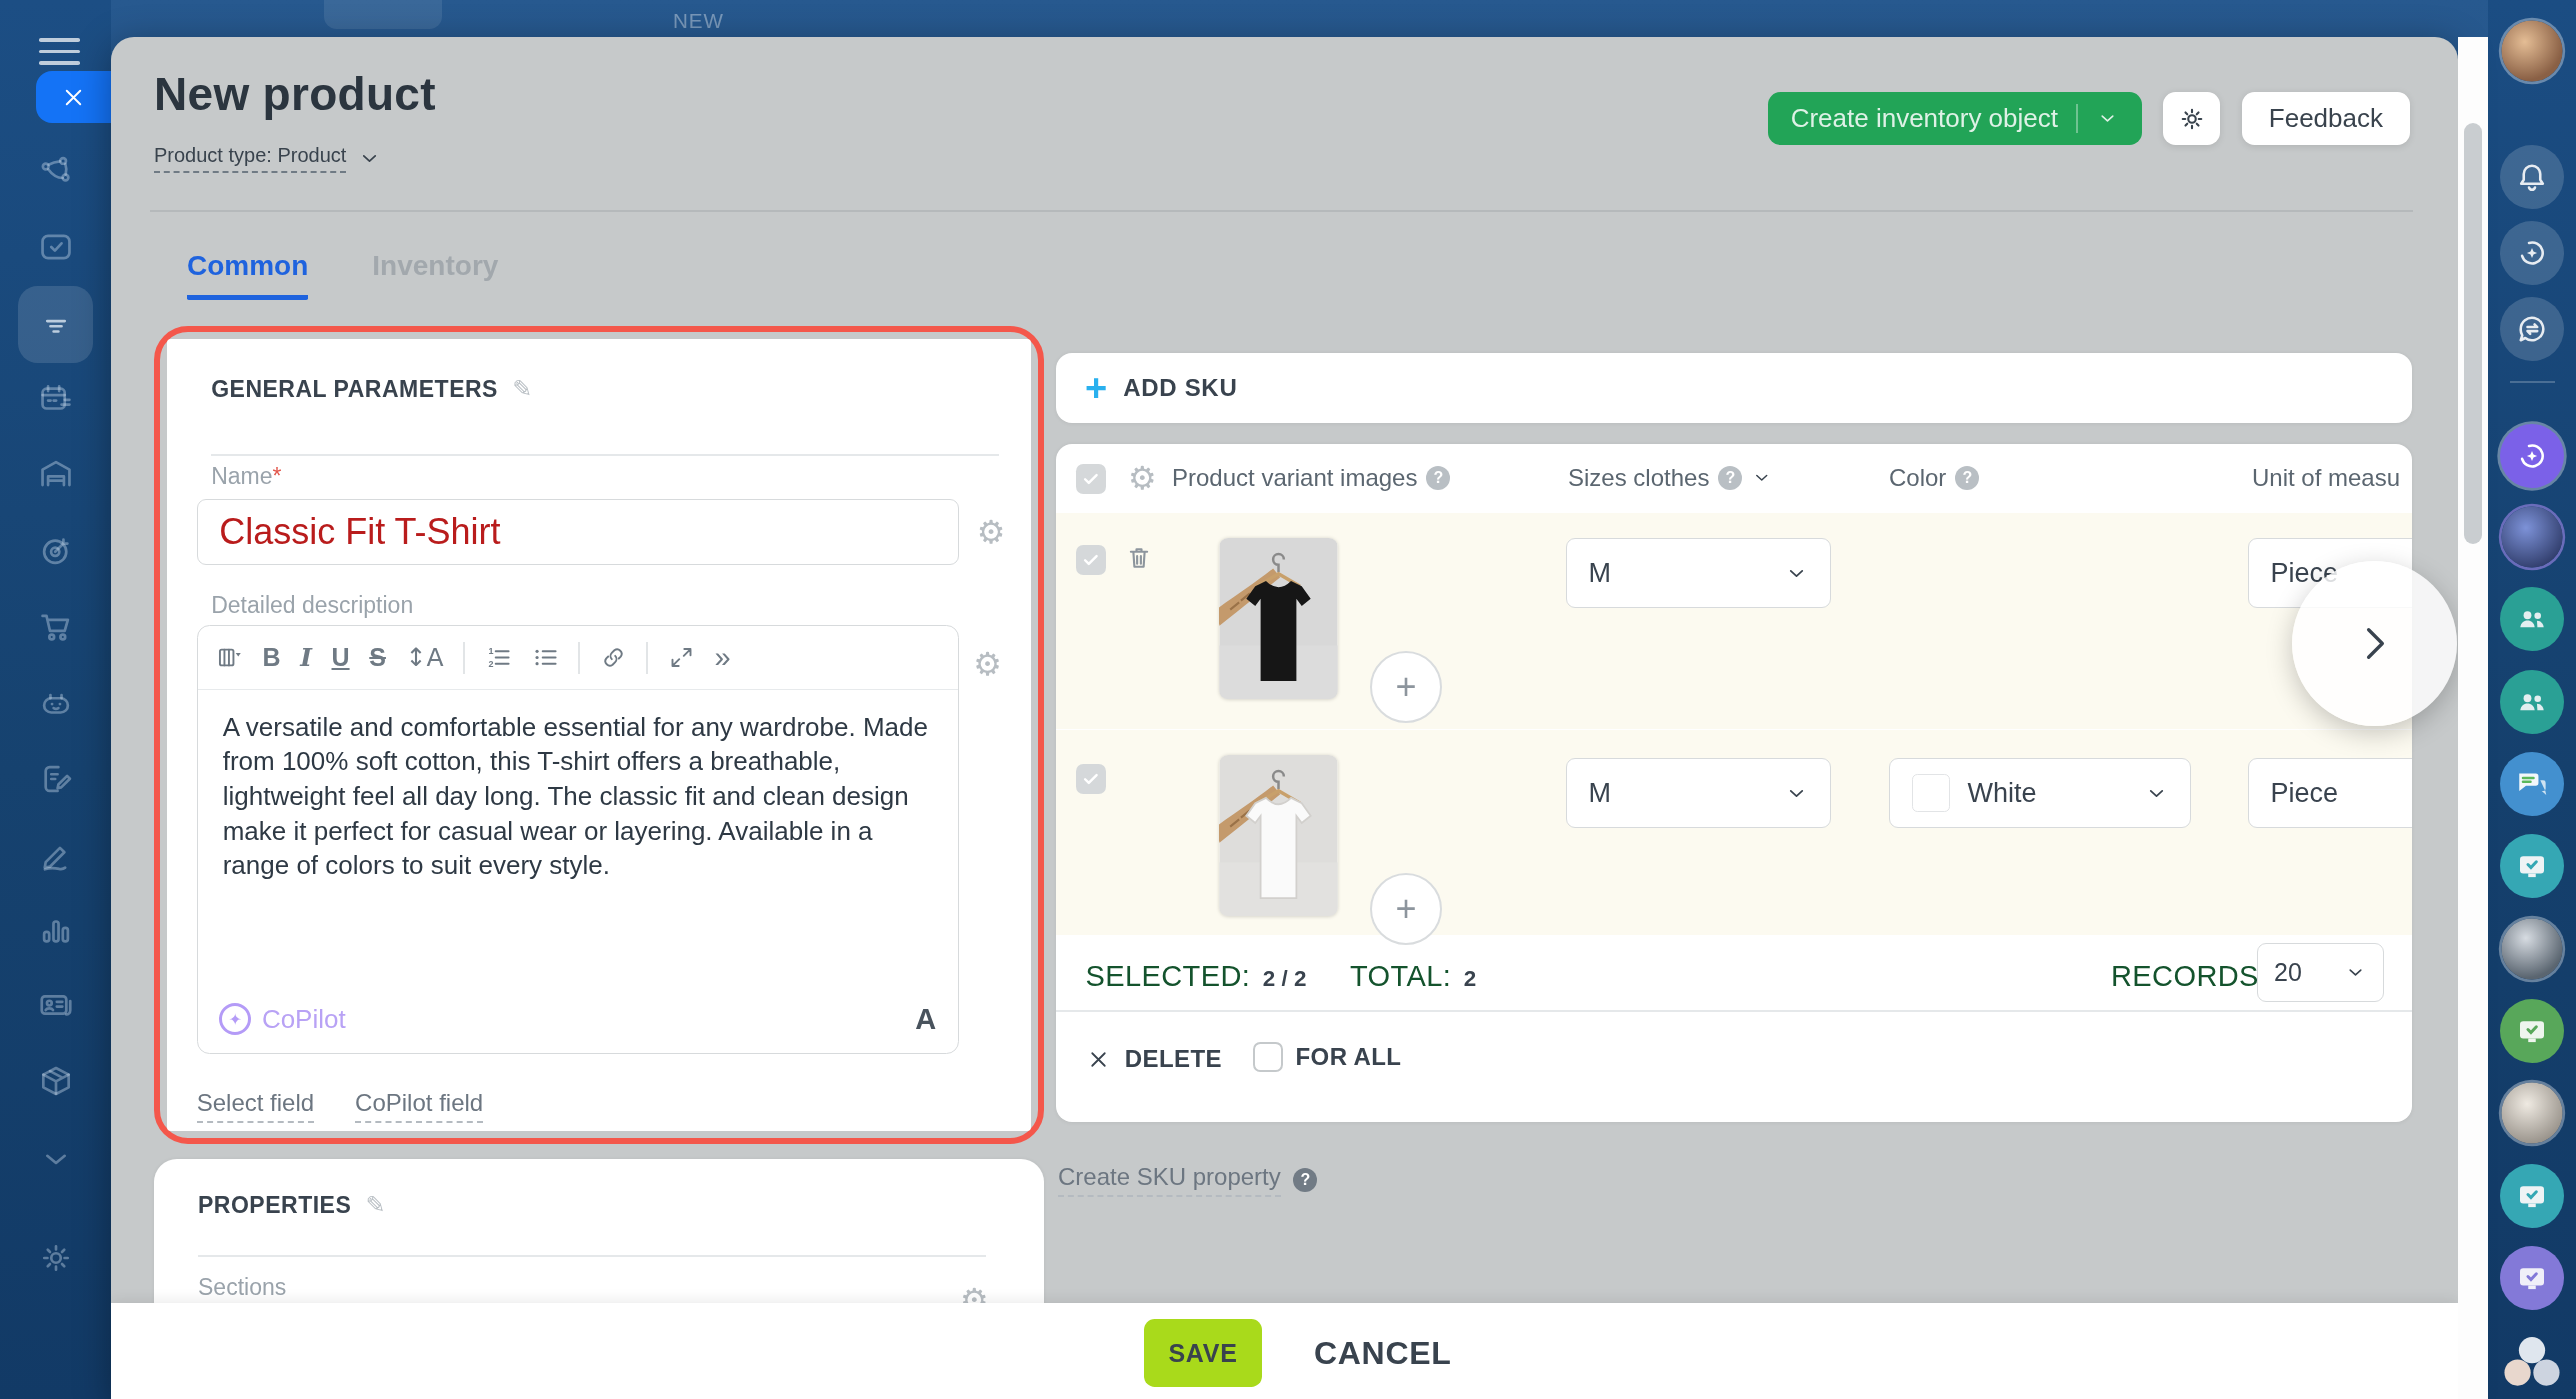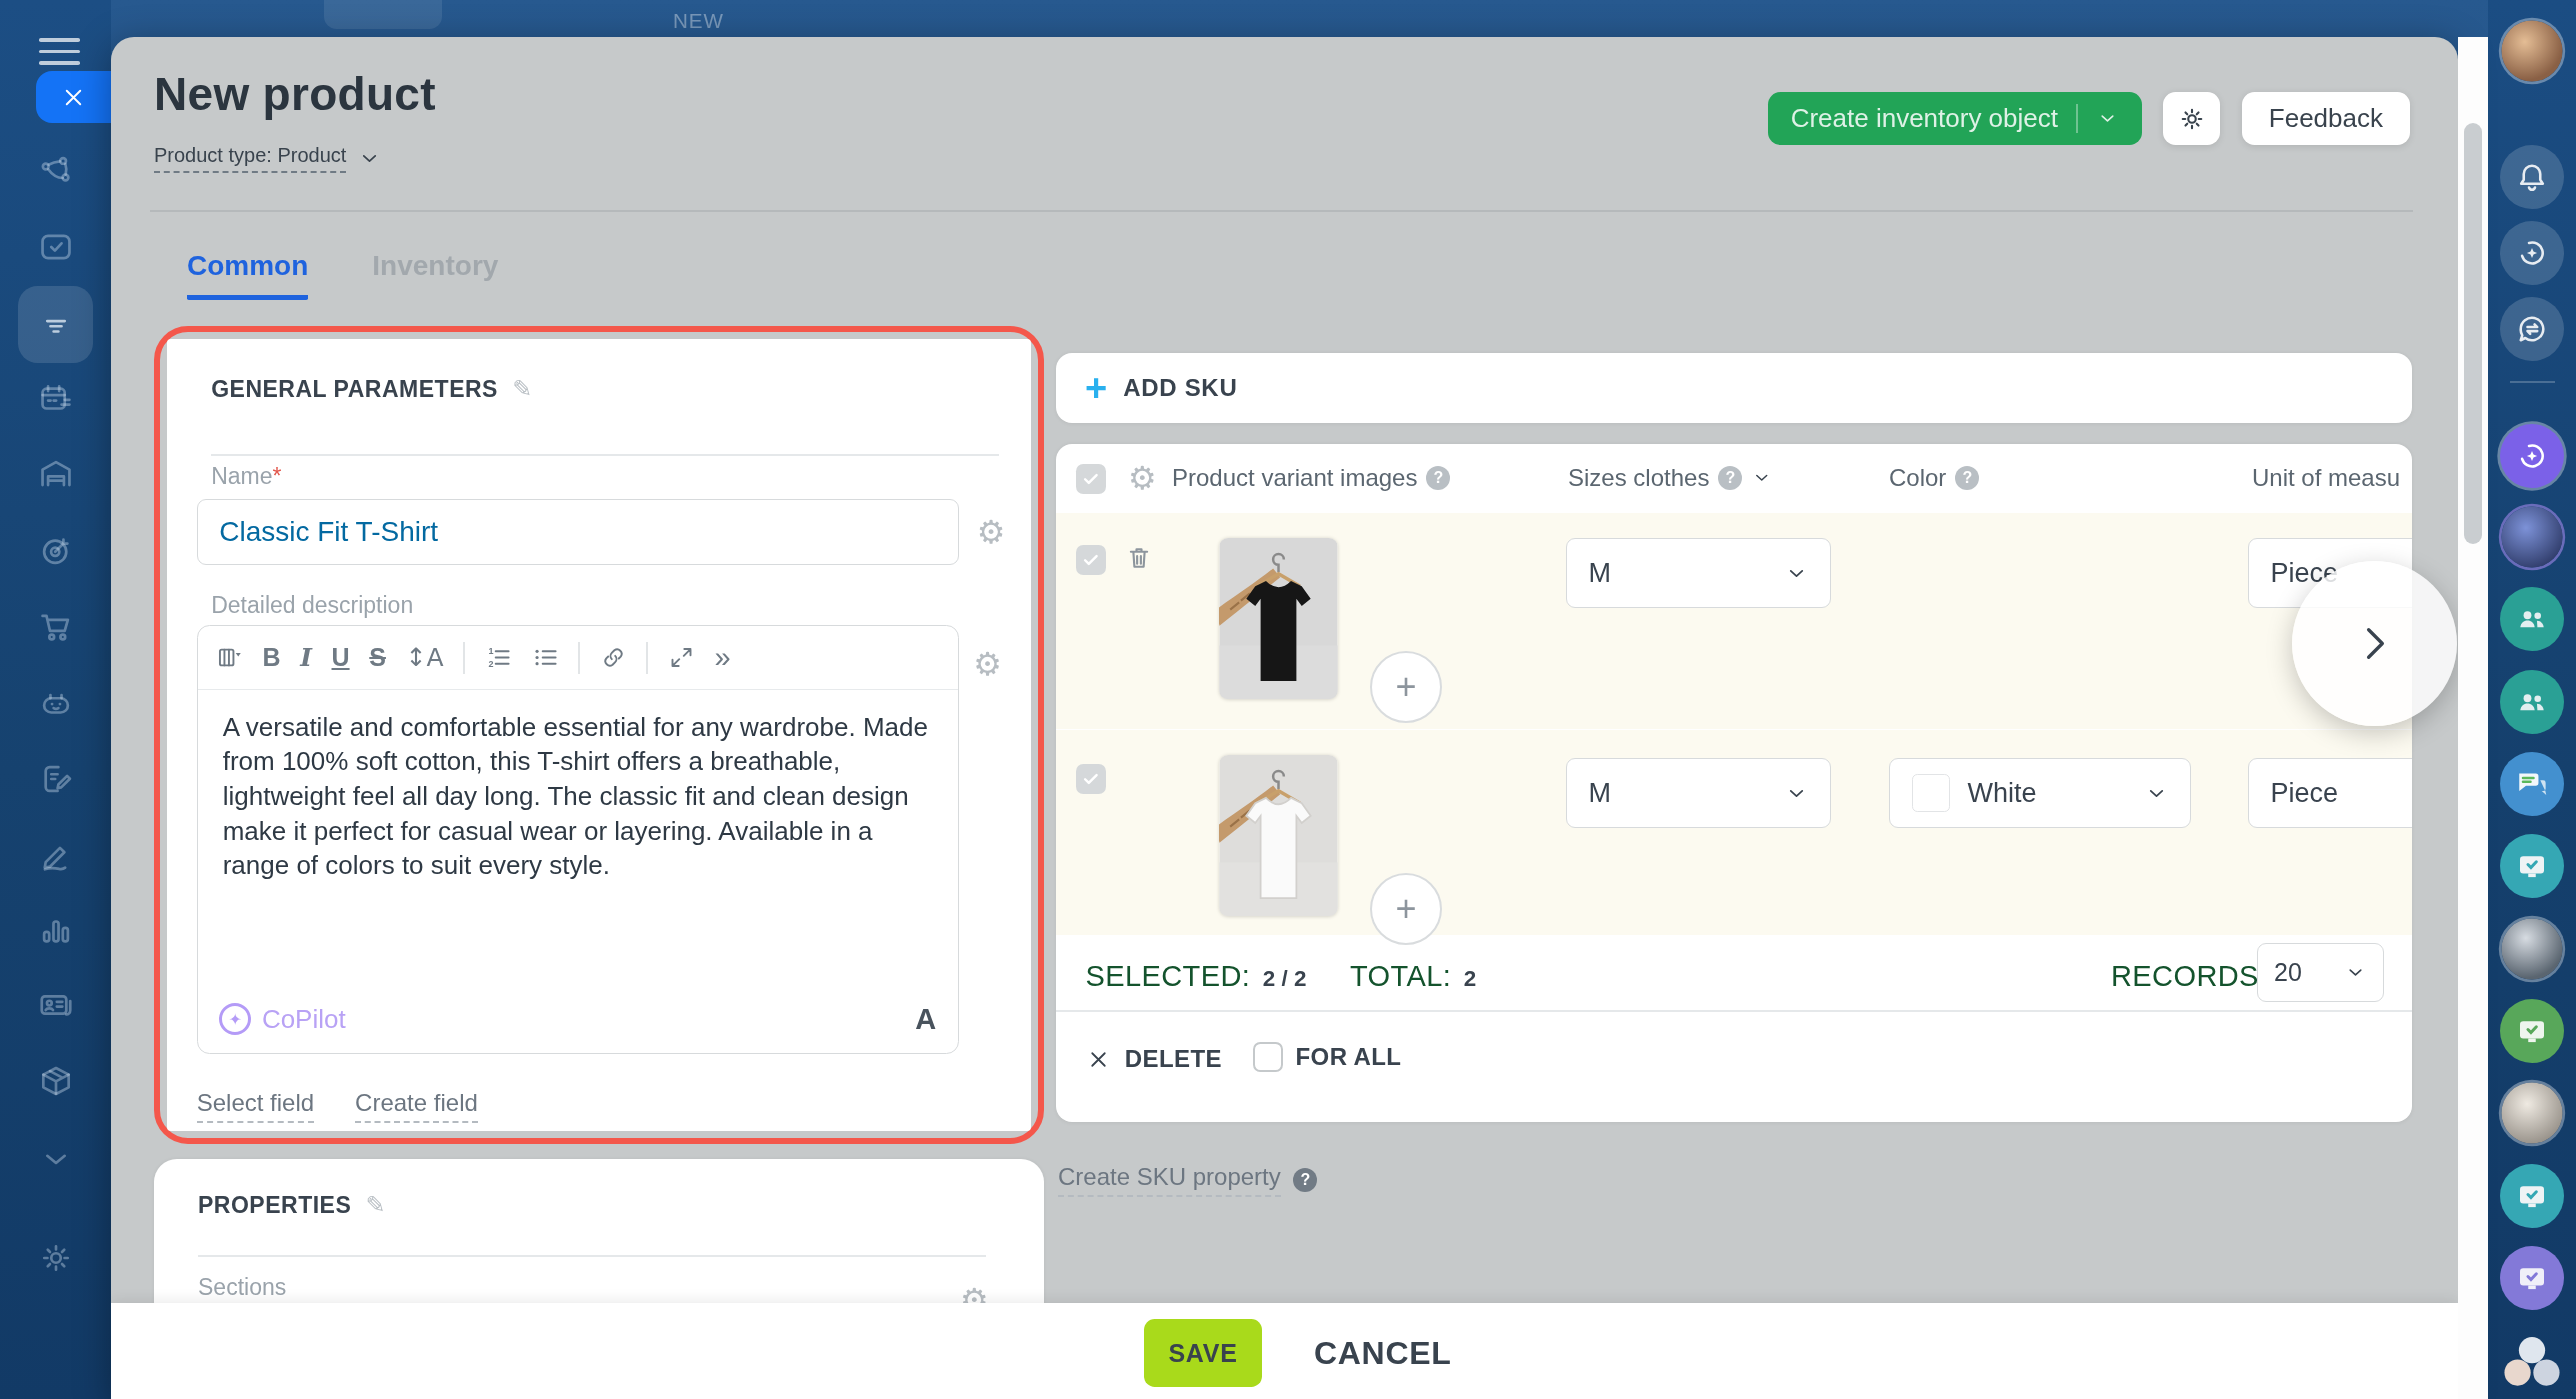--- a/index.html
+++ b/index.html
@@ -65,21 +65,21 @@
 
   
   .ring { left:43px; top:289px; width:890px; height:818px; border:6.3px solid #f4574b; border-radius:34px; padding:7.2px; }
   .gp-card { width:100%; height:100%; background:#fff; border-radius:4px; position:relative; overflow:hidden; }
   .sec-title { font-size:23px; font-weight:700; color:#39434e; letter-spacing:0.5px; }
   .pencil { color:#b9bfc4; font-size:24px; }
   .thin-div { height:1.8px; background:#e5e8ea; }
   .f-label { font-size:23px; color:#9aa3ab; }
   .req { color:#e2574c; }
   .tinput { border:1.8px solid #d7dadc; border-radius:9px; height:66px; width:762px; padding:0 21.5px;
-            font-size:28px; color:#0369a1; font-family:"Liberation Sans",sans-serif; background:#fff; }
+            font-size:36px; color:#b91c1c; font-family:"Liberation Sans",sans-serif; background:#fff; }
   .gear { color:#b7bdc2; font-family:"DejaVu Sans",sans-serif; font-size:32px; line-height:1; cursor:pointer; }
 
   .editor { left:29.5px; top:286px; width:762px; height:429px; border:1.8px solid #d7dadc; border-radius:12.5px;
             display:flex; flex-direction:column; background:#fff; }
   .tb { height:64px; border-bottom:1.8px solid #e7eaec; display:flex; align-items:center; padding:0 18px; gap:19.7px;
         color:#6f7a84; }
   .tb .ti { font-size:25px; font-weight:700; cursor:pointer; display:flex; align-items:center; }
   .tb .pipe { width:1.8px; height:32px; background:#e2e5e7; }
   .tb svg { width:27px; height:27px; }
   .ed-text { flex:1; padding:19.7px 25px; font-size:26px; line-height:1.33; color:#2e3944; }
@@ -445,21 +445,21 @@
           <div class="ed-foot">
             <span class="copilot-ic">✦</span>
             <span class="copilot-lb">CoPilot</span>
             <span class="a-btn">A</span>
           </div>
         </div>
         <span class="abs gear" style="left:806px;top:309px">⚙</span>
 
         <div class="abs" style="left:29.5px;top:750px;display:flex;gap:41px">
           <span class="dashed-link">Select field</span>
-          <span class="dashed-link">Create field</span>
+          <span class="dashed-link">CoPilot field</span>
         </div>
       </section>
     </div>
 
     <section class="props">
       <div class="abs" style="left:44px;top:32px;display:flex;align-items:center;gap:14.3px">
         <span class="sec-title">PROPERTIES</span>
         <span class="pencil">✎</span>
       </div>
       <div class="abs thin-div" style="left:44px;top:96px;width:788px"></div>

